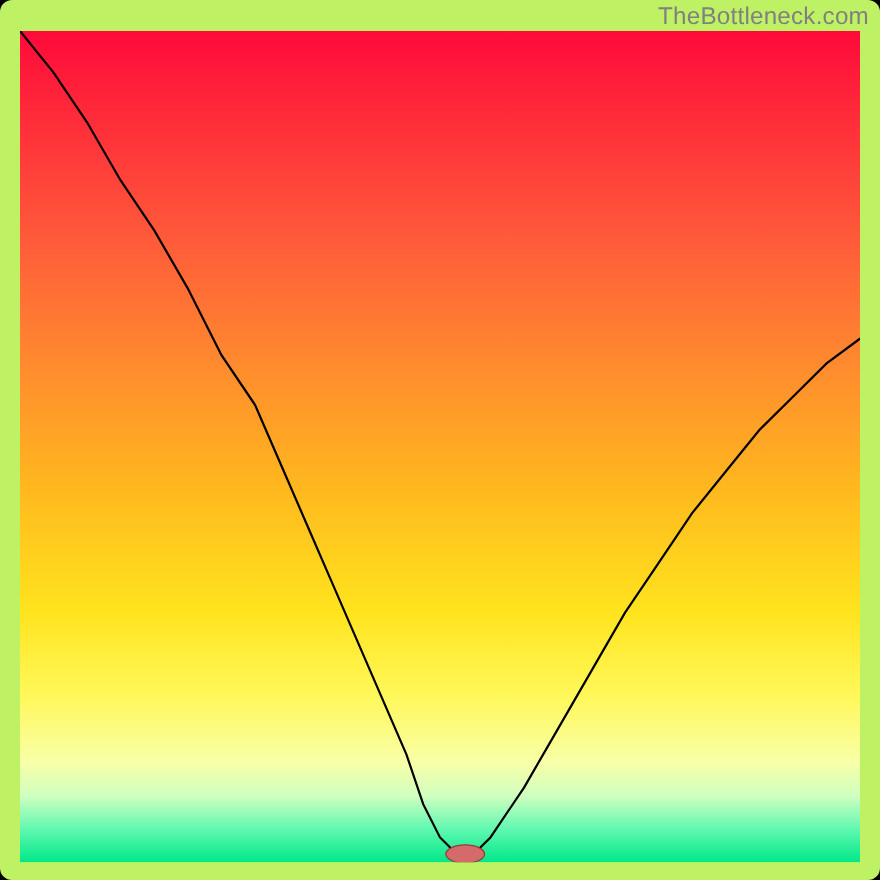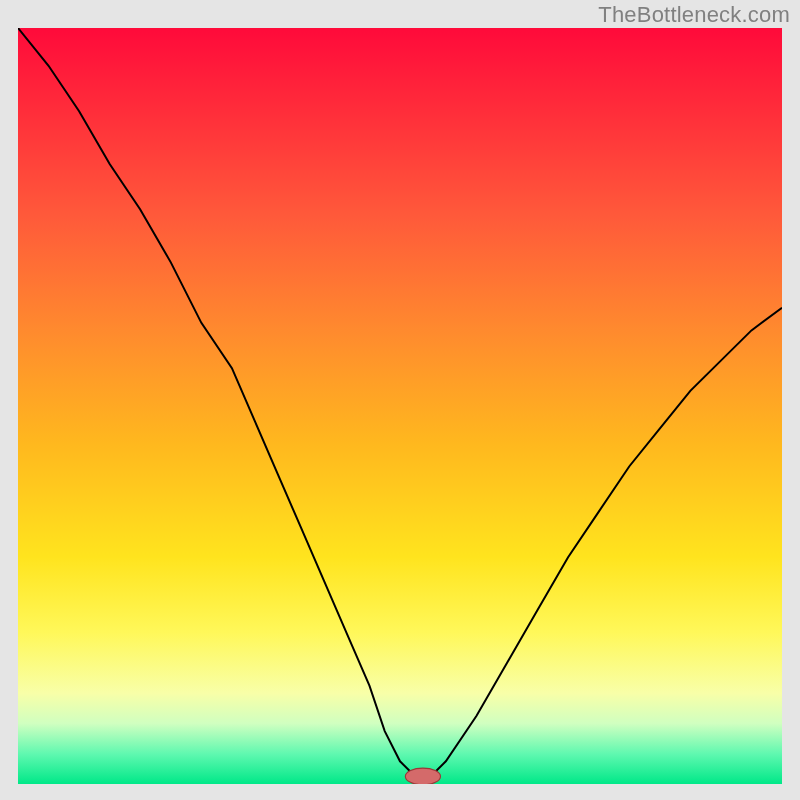--- a/index.html
+++ b/index.html
@@ -8,21 +8,22 @@
     width: 800px;
     height: 800px;
     background: #000;
     overflow: hidden;
     font-family: Arial, Helvetica, sans-serif;
   }
   .frame {
     position: relative;
     width: 800px;
     height: 800px;
-    background: #e5e5e5;
+    background: #bef264;
+    border-radius: 11px;
   }
   .watermark {
     position: absolute;
     top: 2px;
     right: 10px;
     color: #808080;
     font-size: 22px;
     font-weight: 500;
     letter-spacing: 0.2px;
     z-index: 10;

